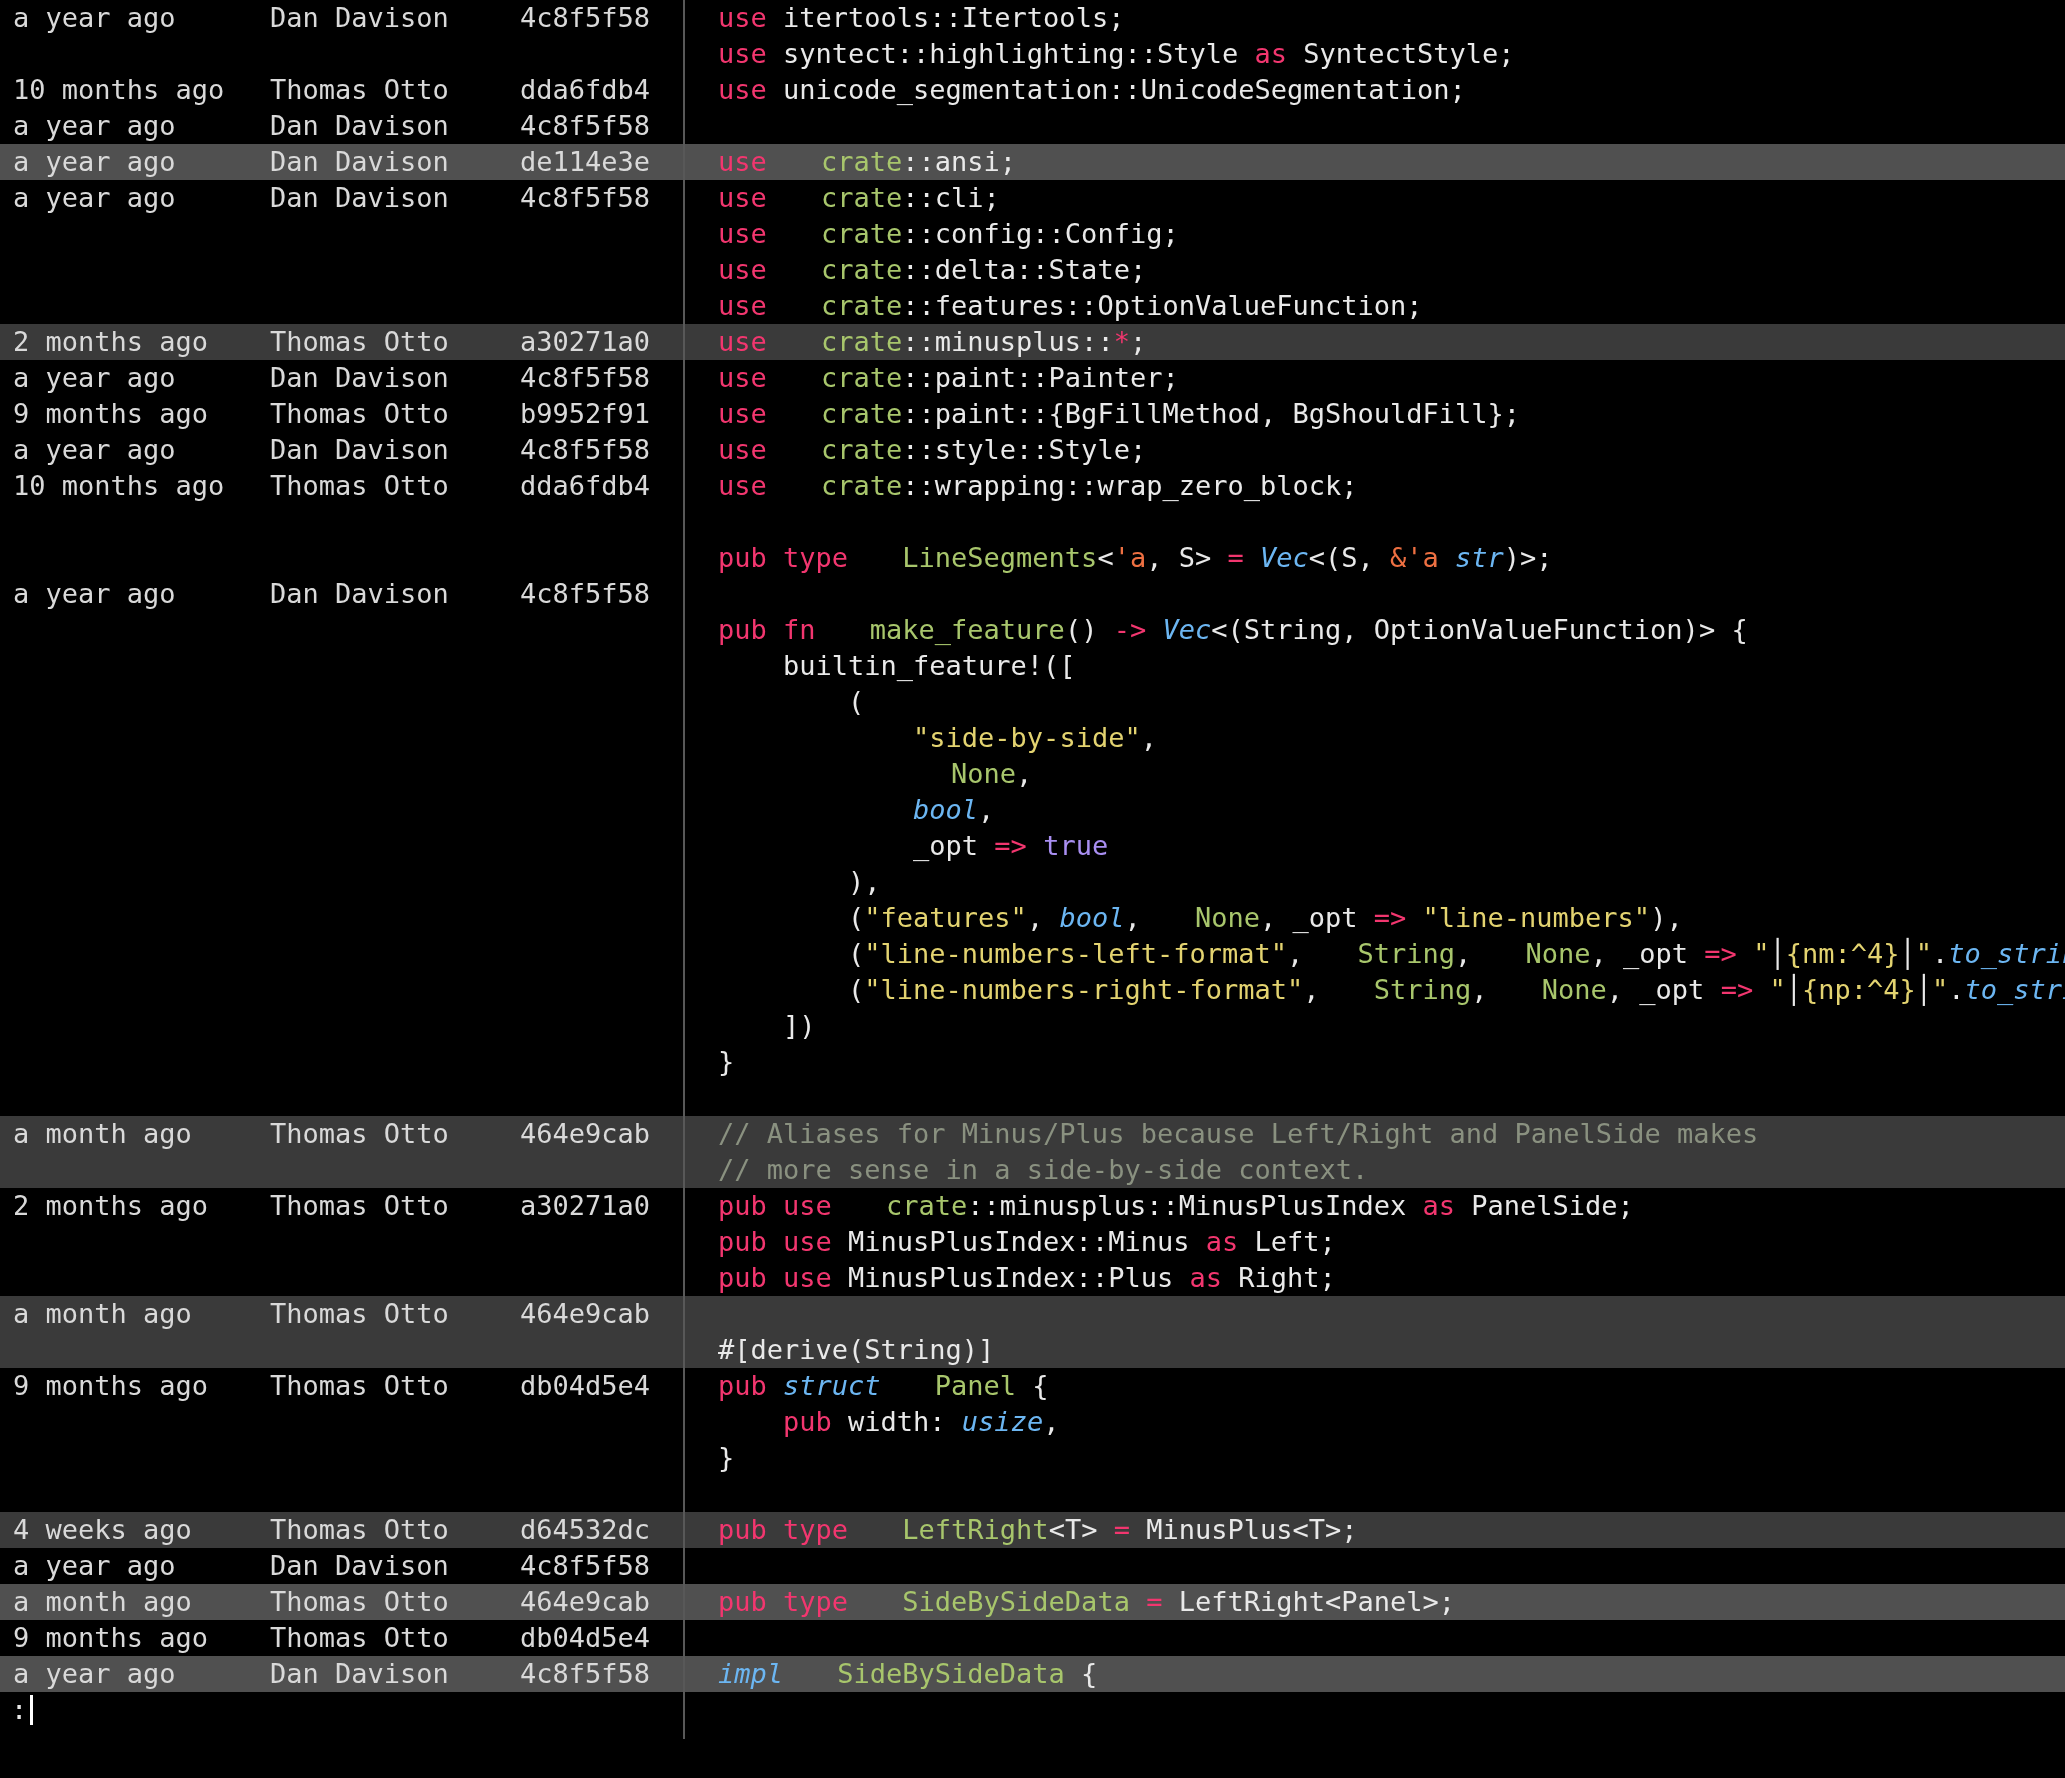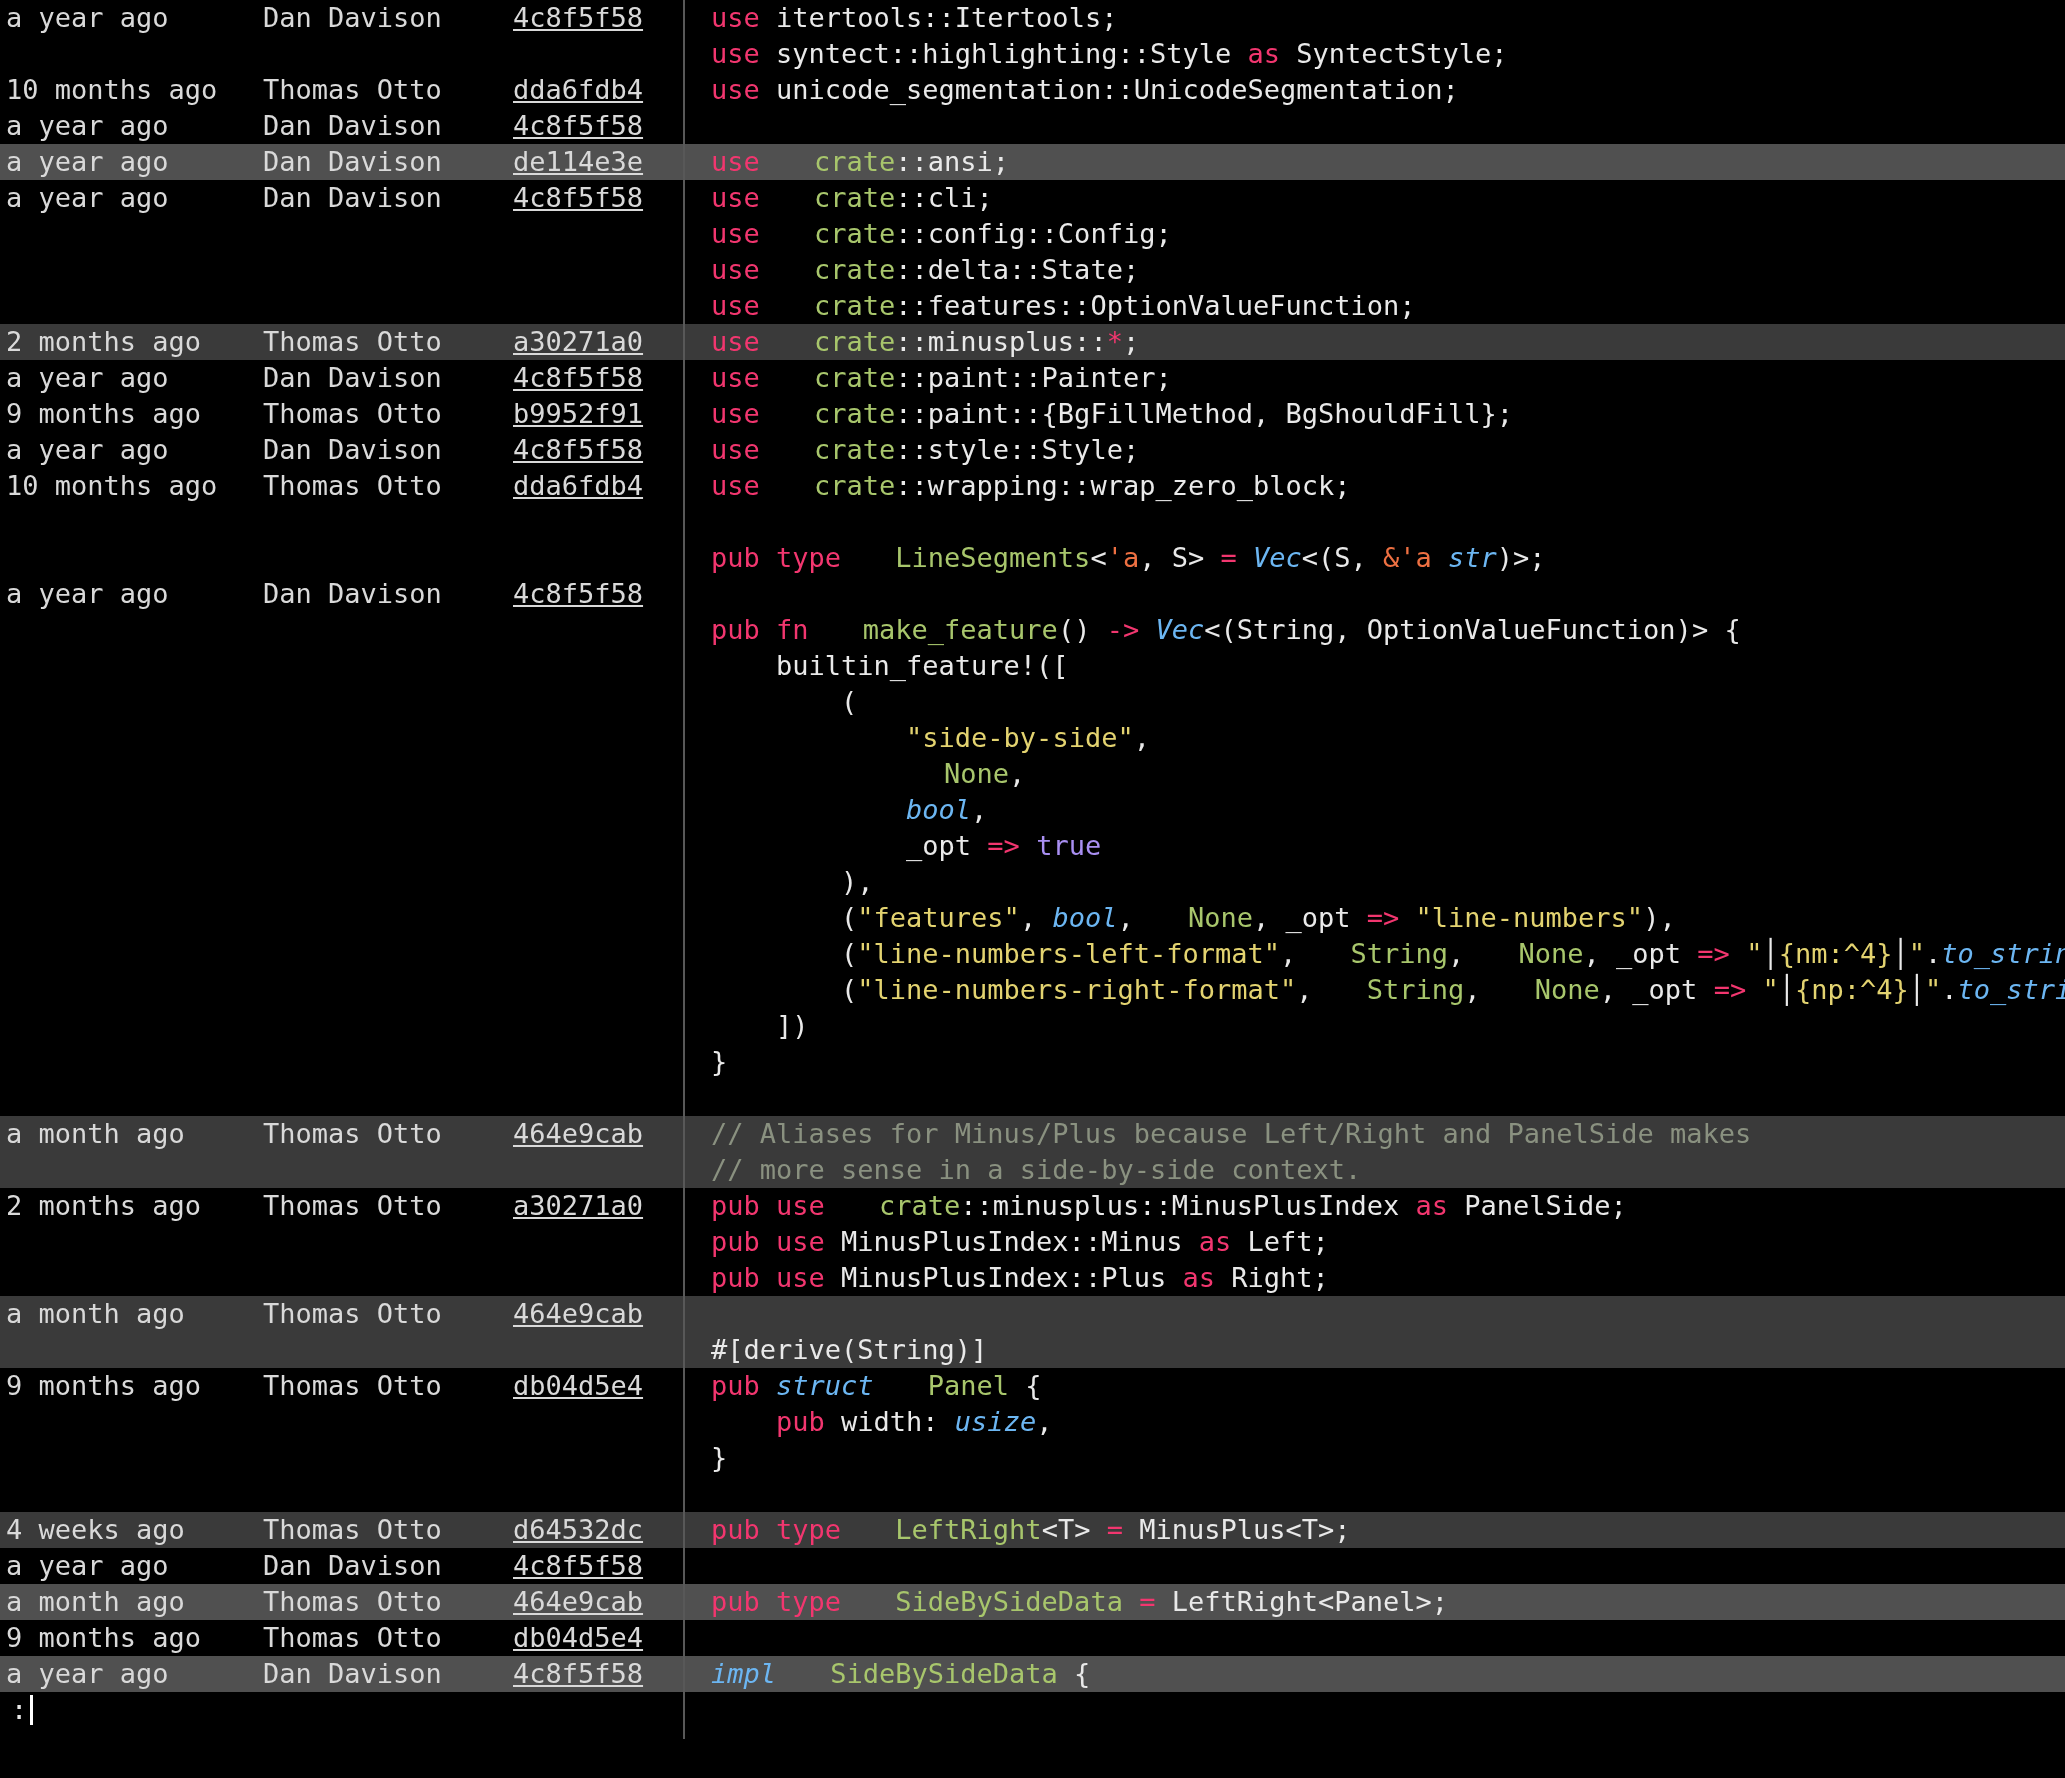--- a/index.html
+++ b/index.html
@@ -8,25 +8,25 @@
   .terminal {
     position:relative;
     width:2065px; height:1778px;
     background:var(--bg,#000);
     color:var(--fg,#e9e9e9);
     font-family:"DejaVu Sans Mono", monospace;
     font-size:27px;
     line-height:36px;
     overflow:hidden;
   }
-  .row { display:flex; height:36px; padding-left:6px; }
+  .row { display:flex; height:36px; padding-left:13px; }
   .col { white-space:pre; overflow:hidden; flex:0 0 auto; color:var(--blame_fg,#d9d9d9); }
   .age    { width:257px; }
   .author { width:250px; }
-  .hash   { width:164px;text-decoration:underline; }
+  .hash   { width:164px; }
   .code   { flex:1 1 auto; padding-left:34px; color:var(--fg,#e9e9e9); }
   .bg-mid { background:var(--row_mid,#3a3a3a); }
   .bg-hi  { background:var(--row_hi,#505050); }
   .c-fg      { color:var(--fg); }
   .c-pink    { color:var(--pink); }
   .c-green   { color:var(--green);margin-left:38px; }
   .c-blue    { color:var(--blue); font-style:italic;margin-top:27px; }
   .c-yellow  { color:var(--yellow); }
   .c-purple  { color:var(--purple); }
   .c-orange  { color:var(--orange); }

